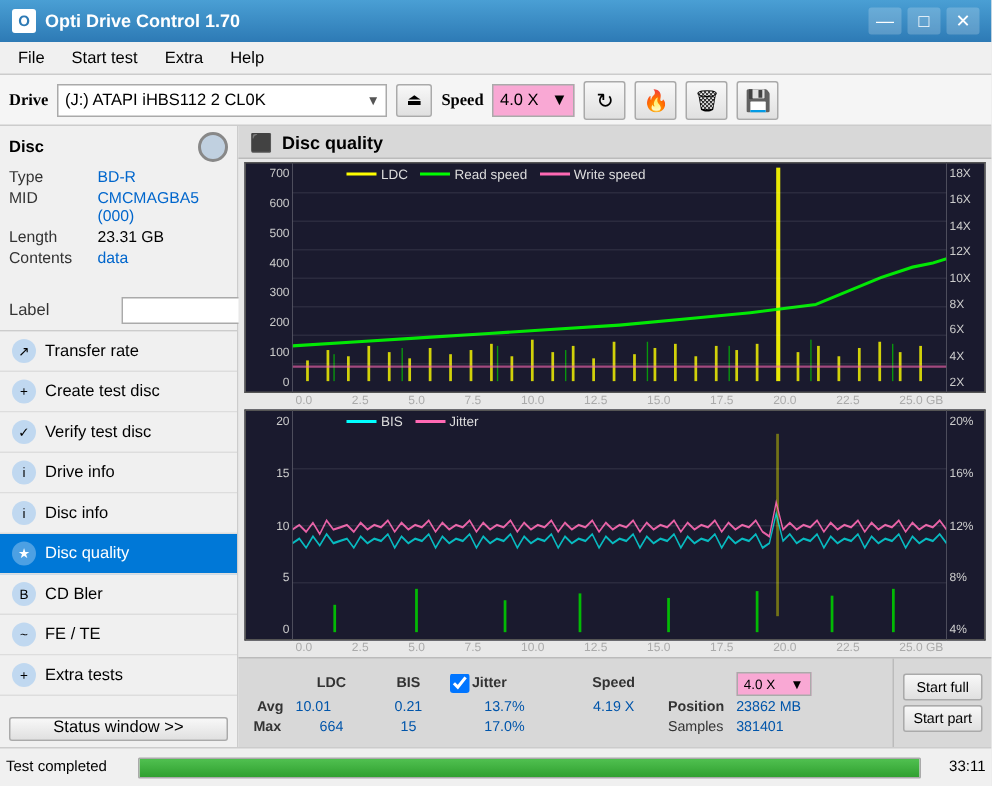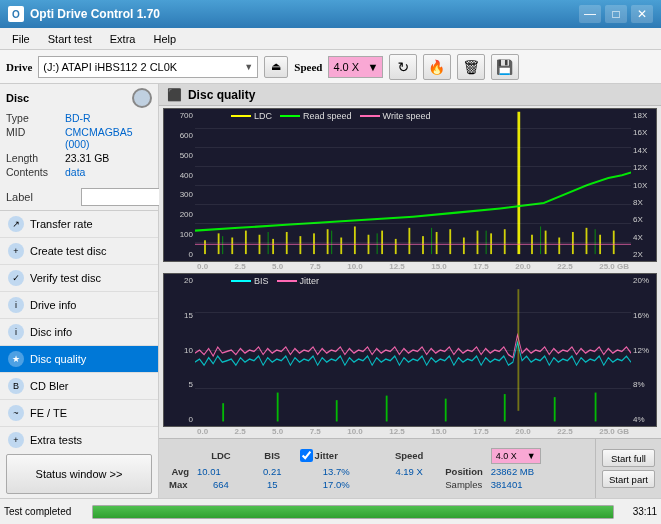--- a/index.html
+++ b/index.html
@@ -114,21 +114,21 @@
       justify-content: space-between;
       margin-bottom: 4px;
     }
     .disc-label { font-size: 11px; font-weight: 700; }
 
     .disc-info-row { display: flex; gap: 4px; margin-bottom: 2px; font-size: 10.5px; }
     .disc-info-key { color: #333; min-width: 55px; }
     .disc-info-val { color: #0066cc; font-weight: 500; }
     .disc-info-val.normal { color: #000; }
 
-    .label-row { display: flex; align-items: center; gap: 20px; margin-top: 10px; }
+    .label-row { display: flex; align-items: center; gap: 20px; margin-top: 20px; }
     .label-input {
       flex: 1;
       height: 18px;
       border: 1px solid #aaa;
       padding: 0 2px;
       font-size: 10px;
       background: white;
     }
     .label-edit-btn {
       width: 20px; height: 18px;
@@ -158,26 +158,26 @@
       display: flex; align-items: center; justify-content: center;
       font-size: 9px;
       flex-shrink: 0;
     }
     .nav-item.active .nav-item-icon { background: rgba(255,255,255,0.3); }
     .nav-item:not(.active) .nav-item-icon { background: #c0d8f0; }
 
     
     .status-btn {
       margin: 4px 6px;
-      height: 40px;
+      height: 16px;
       background: linear-gradient(to bottom, #f8f8f8, #e0e0e0);
       border: 1px solid #aaa;
       cursor: pointer;
       font-size: 11px;
-      display: flex; align-items: center; justify-content: center;
+      display: flex; justify-content: center;
       border-radius: 2px;
     }
 
     
     .right-content {
       flex: 1;
       display: flex;
       flex-direction: column;
       background: #e8e8e8;
     }
@@ -294,21 +294,20 @@
     }
 
     .x-axis-labels {
       display: flex;
       justify-content: space-between;
       font-size: 8px;
       color: #aaa;
       padding: 0 2px;
       margin-left: 32px;
       margin-right: 26px;
-      font-weight: bold;
     }
 
     .chart-grid-line {
       position: absolute;
       left: 0; right: 0;
       height: 1px;
       background: rgba(255,255,255,0.08);
     }
   </style>
 </head>

